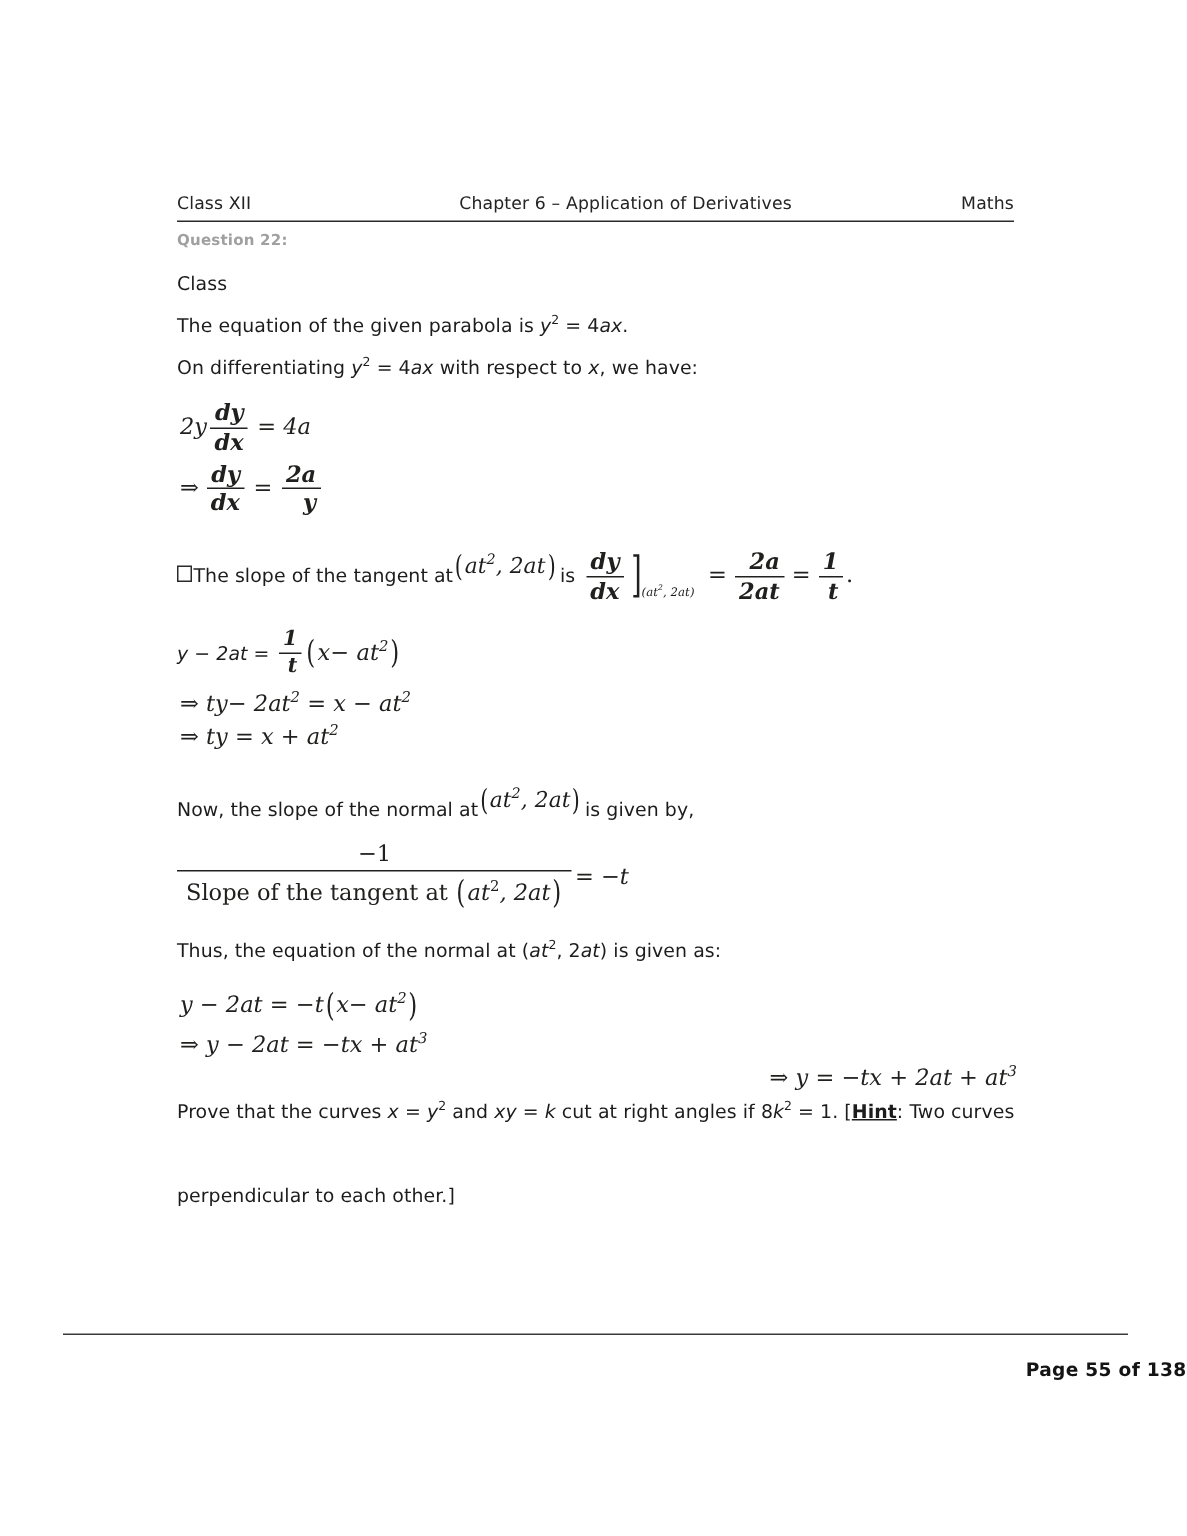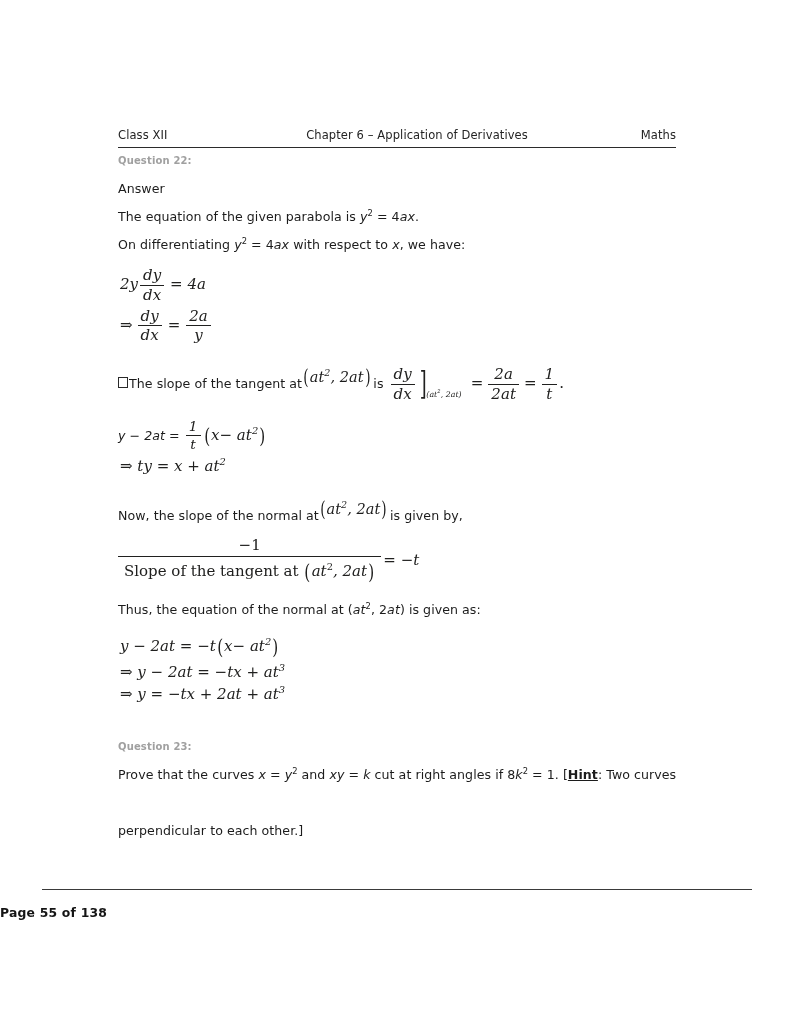--- a/index.html
+++ b/index.html
@@ -80,23 +80,24 @@
     color: #20201f;
     font-size: 15px;
     white-space: nowrap;
   }
   .math .up { font-style: normal; }
   .mathline { margin: 0; padding: 0; }
 
   .frac {
     display: inline-block;
     vertical-align: middle;
-    text-align: center;
+    text-align: right;
     margin: 0 2px;
     line-height: 1.12;
+    font-weight: bold;
   }
   .frac .num {
     display: block;
     border-bottom: 1.1px solid #20201f;
     padding: 0 3px 1px 3px;
   }
   .frac .den {
     display: block;
     padding: 1px 3px 0 3px;
   }
@@ -176,21 +177,21 @@
     top: 889px;
     width: 710px;
     height: 0;
     border-top: 1.7px solid #3a3a3a;
   }
   .footer-text {
     position: absolute;
     left: 0;
     top: 905px;
     width: 791px;
-    text-align: left;
+    text-align: right;
     font-size: 12.4px;
     font-weight: bold;
     color: #141414;
     letter-spacing: 0.2px;
   }
   .tofu {
     font-family: "DejaVu Sans", sans-serif;
     display: inline-block;
     width: 8px;
     height: 9px;
@@ -208,21 +209,21 @@
     <span class="hdr-left">Class XII</span>
     <span class="hdr-center">Chapter 6 – Application of Derivatives</span>
     <span class="hdr-right">Maths</span>
   </div>
 
   <div class="content">
 
     <p class="q-head">Question 22:</p>
 
 
-    <p class="para" style="margin:0;">Answer</p>
+    <p class="para" style="margin:0;">Class</p>
 
     <p class="para" style="margin:0;">
       <span>The equation of the given parabola is </span><i>y</i><sup>2</sup><span> = 4</span><i>ax</i><span>.</span>
     </p>
 
     <p class="para" style="margin:0 0 8px 0;">
       <span>On differentiating </span><i>y</i><sup>2</sup><span> = 4</span><i>ax</i><span> with respect to </span><i>x</i><span>, we have:</span>
     </p>
 
     <div class="math mathline" style="margin:6px 0 4px 2px;">
@@ -235,20 +236,23 @@
 
     <p class="para" style="margin:22px 0 6px 0; line-height:20px;">
       <span class="tofu"></span><span>The slope of the tangent at</span><span class="pt"><span class="big">(</span><i>at</i><sup>2</sup><i>, 2at</i><span class="big">)</span></span><span style="margin-left:2px;">is</span><span class="math" style="margin-left:5px;"><span class="frac"><span class="num">dy</span><span class="den">dx</span></span><span class="evalbar"><span class="bar">]</span><span class="sub">(<i>at</i><sup>2</sup>, 2<i>at</i>)</span></span><span class="up" style="margin:0 3px 0 6px;">=</span><span class="frac"><span class="num">2a</span><span class="den">2at</span></span><span class="up" style="margin:0 3px;">=</span><span class="frac"><span class="num">1</span><span class="den">t</span></span><span class="up">.</span></span>
     </p>
 
 
     <p class="para" style="margin:16px 0 2px 0; line-height:20px;">
       <i>y − 2at =</i><span class="math" style="margin-left:4px;"><span class="frac small"><span class="num">1</span><span class="den">t</span></span><span class="paren">(</span><i>x</i><i>− at</i><sup>2</sup><span class="paren">)</span></span>
     </p>
 
+    <div class="math mathline" style="margin:7px 0 4px 2px;">
+      <span class="up">⇒</span> <span>ty</span><span>− 2at</span><sup>2</sup> <span>= x − at</span><sup>2</sup>
+    </div>
 
     <div class="math mathline" style="margin:4px 0 0 2px;">
       <span class="up">⇒</span> <span>ty</span> <span>= x + at</span><sup>2</sup>
     </div>
 
     <p class="para" style="margin:24px 0 4px 0; line-height:20px;">
       <span>Now, the slope of the normal at</span><span class="pt"><span class="big">(</span><i>at</i><sup>2</sup><i>, 2at</i><span class="big">)</span></span><span style="margin-left:2px;">is given by,</span>
     </p>
 
     <div class="math mathline" style="margin:10px 0 6px 0; font-style:normal;">
@@ -263,25 +267,24 @@
     </p>
 
     <div class="math mathline" style="margin:10px 0 4px 2px;">
       <span>y − 2at = −t</span><span class="paren">(</span><i>x</i><i>− at</i><sup>2</sup><span class="paren">)</span>
     </div>
 
     <div class="math mathline" style="margin:4px 0 4px 2px;">
       <span class="up">⇒</span> <span>y − 2at = −tx + at</span><sup>3</sup>
     </div>
 
-    <div class="math mathline" style="margin:4px 0 0 2px;">
+    <div class="math mathline" style="margin:4px 0 0 2px;text-align:right;">
       <span class="up">⇒</span> <span>y = −tx + 2at + at</span><sup>3</sup>
     </div>
 
-    <p class="q-head" style="margin:38px 0 9px 0;">Question 23:</p>
 
     <p class="para" style="margin:0;">
       <span>Prove that the curves </span><i>x</i><span> = </span><i>y</i><sup>2</sup><span> and </span><i>xy</i><span> = </span><i>k</i><span> cut at right angles if 8</span><i>k</i><sup>2</sup><span> = 1. [</span><b>Hint</b><span>: Two curves</span><br>
       <br>
       <span>perpendicular to each other.]</span>
     </p>
 
   </div>
 
   <div class="footer-rule"></div>

